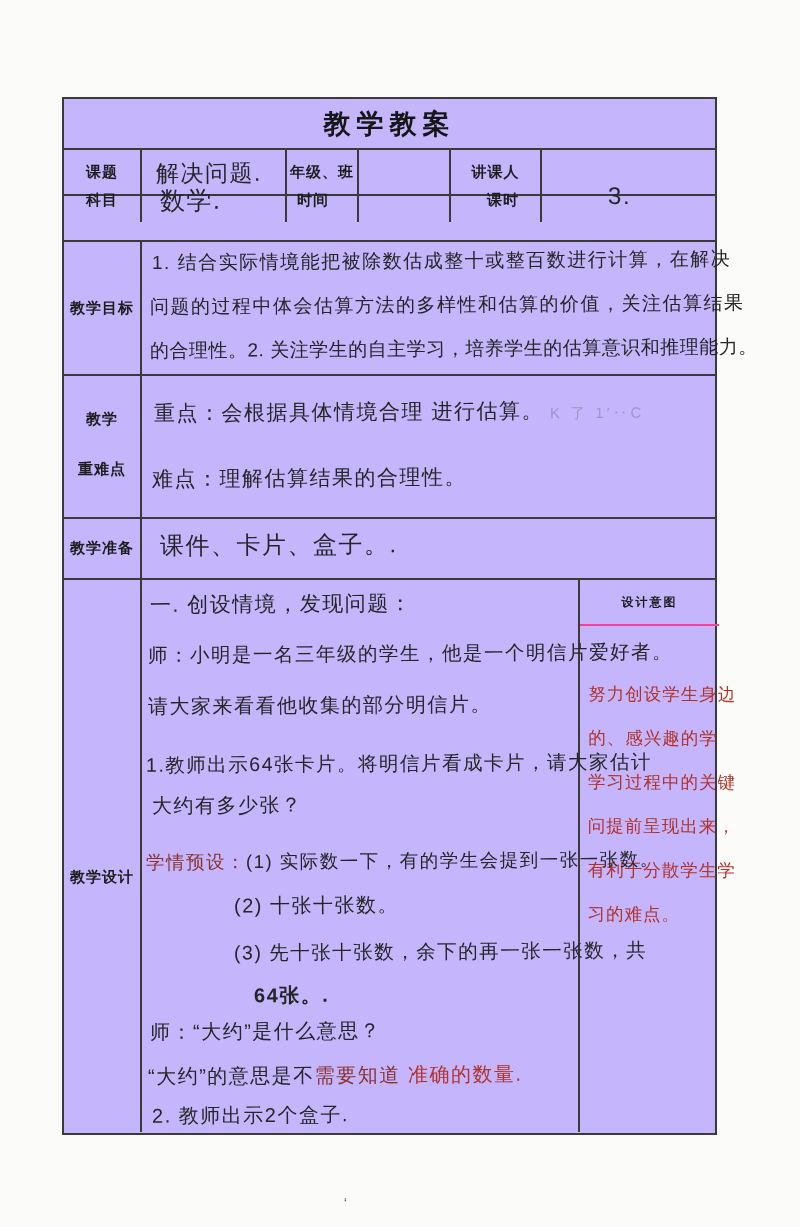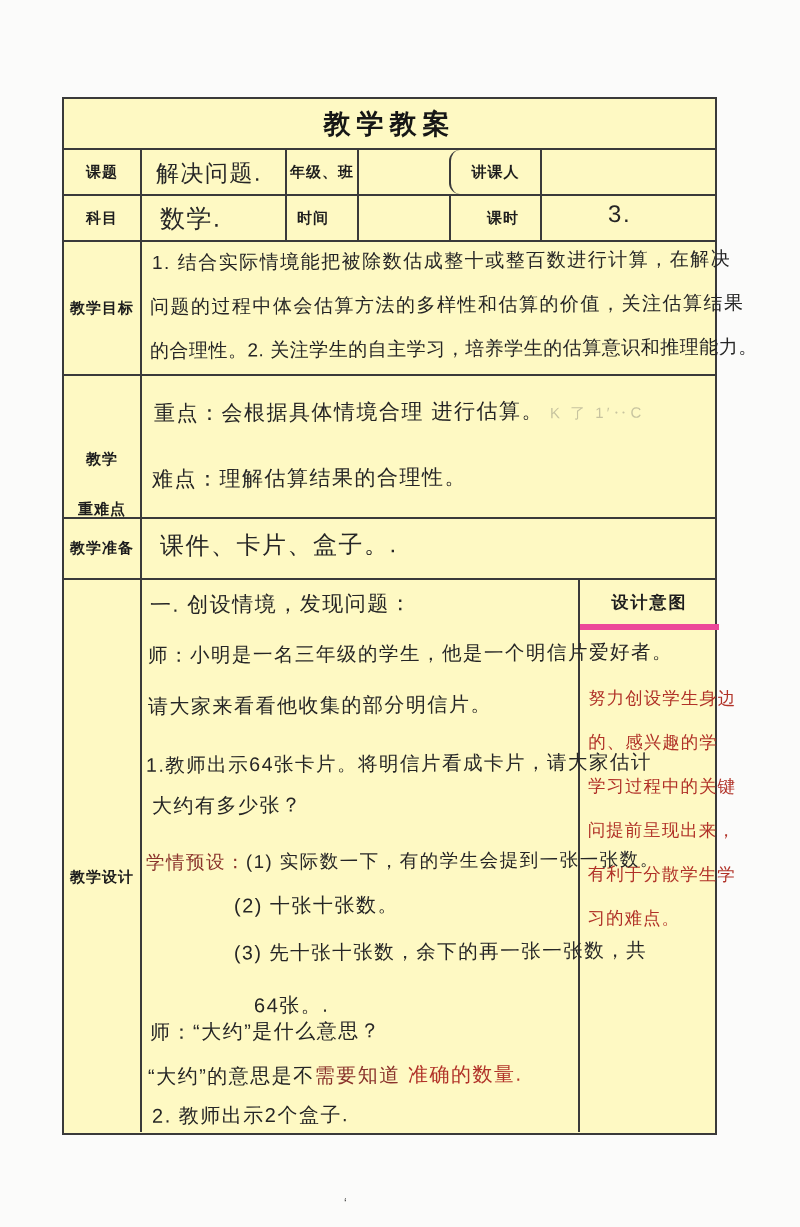--- a/index.html
+++ b/index.html
@@ -4,21 +4,21 @@
 <style>
   html,body{margin:0;padding:0;}
   body{
     width:800px;height:1227px;position:relative;
     background:#fbfbfa;
     font-family:"Liberation Sans", sans-serif;
     color:#2b2b2b;overflow:hidden;
   }
   .table{
     position:absolute;left:62px;top:97px;width:655px;height:1038px;
-    border:2.5px solid #3a3a3a;background:#fef9c3;box-sizing:border-box;
+    border:2.5px solid #3a3a3a;background:#c4b5fd;box-sizing:border-box;
   }
   .row{position:absolute;left:0;width:100%;box-sizing:border-box;}
   .cell{position:absolute;top:0;bottom:0;box-sizing:border-box;border-left:2px solid #3a3a3a;}
   .cell.first{border-left:none;}
   .hline{position:absolute;left:0;width:100%;height:0;border-top:2px solid #3a3a3a;}
   .label{
     display:flex;align-items:center;justify-content:center;
     font-size:15px;font-weight:600;color:#1d1d1d;letter-spacing:1px;
   }
   .hand{
@@ -29,49 +29,49 @@
   .line{position:absolute;white-space:nowrap;}
   .red{color:#b13228;}
   .darkred{color:#8a332c;}
   .faint{opacity:.32;color:#555;font-size:15px;letter-spacing:3px;}
   .title{
     display:flex;align-items:center;justify-content:center;
     font-size:27px;font-weight:600;letter-spacing:6px;color:#161616;
     font-family:"Liberation Serif", serif;
   }
   .intent-header{
-    height:44px;border-bottom:6px solid #ec4899;
+    height:44px;border-bottom:2px solid #ec4899;
     display:flex;align-items:center;justify-content:center;
-    font-size:17px;font-weight:600;letter-spacing:2px;color:#1d1d1d;
+    font-size:12px;font-weight:600;letter-spacing:2px;color:#1d1d1d;
   }
   .intent-lines{padding:46px 4px 0 8px;font-size:17.5px;line-height:44px;
     letter-spacing:1px;transform:rotate(.2deg);}
   .stray{position:absolute;font-size:12px;color:#444;}
 </style>
 </head>
 <body>
 
 <div class="table">
 
   <div class="row title" style="top:0;height:49px;">教学教案</div>
   <div class="hline" style="top:49px;"></div>
 
   <div class="row" style="top:51px;height:44px;">
     <div class="cell first label" style="left:0;width:76px;">课题</div>
     <div class="cell" style="left:76px;width:145px;">
       <span class="hand hw-big" style="position:absolute;left:14px;top:8px;">解决问题.</span>
     </div>
     <div class="cell label" style="left:221px;width:72px;">年级、班</div>
     <div class="cell" style="left:293px;width:92px;"></div>
-    <div class="cell label" style="left:385px;width:91px;border-radius:11px;">讲课人</div>
+    <div class="cell label" style="left:385px;width:91px;">讲课人</div>
     <div class="cell" style="left:476px;width:179px;"></div>
   </div>
   <div class="hline" style="top:95px;"></div>
 
-  <div class="row" style="top:97px;height:44px;">
+  <div class="row" style="top:79px;height:44px;">
     <div class="cell first label" style="left:0;width:76px;">科目</div>
     <div class="cell" style="left:76px;width:145px;">
       <span class="hand" style="position:absolute;left:18px;top:6px;font-size:25px;text-align:right;">数学.</span>
     </div>
     <div class="cell label" style="left:221px;width:54px;">时间</div>
     <div class="cell" style="left:293px;width:92px;"></div>
     <div class="cell label" style="left:385px;width:106px;">课时</div>
     <div class="cell" style="left:476px;width:179px;">
       <span class="hand" style="position:absolute;left:66px;top:4px;font-size:24px;">3.</span>
     </div>
@@ -82,21 +82,21 @@
     <div class="cell first label" style="left:0;width:76px;">教学目标</div>
     <div class="cell" style="left:76px;width:579px;">
       <div class="hand line" style="left:10px;top:6px;font-size:19px;">1. 结合实际情境能把被除数估成整十或整百数进行计算，在解决</div>
       <div class="hand line" style="left:8px;top:50px;font-size:19px;">问题的过程中体会估算方法的多样性和估算的价值，关注估算结果</div>
       <div class="hand line" style="left:8px;top:94px;font-size:19px;letter-spacing:0.5px;">的合理性。2. 关注学生的自主学习，培养学生的估算意识和推理能力。</div>
     </div>
   </div>
   <div class="hline" style="top:275px;"></div>
 
   <div class="row" style="top:277px;height:141px;">
-    <div class="cell first" style="left:0;width:76px;margin-top:40px;">
+    <div class="cell first" style="left:0;width:76px;">
       <div class="label" style="position:absolute;left:0;right:0;top:34px;">教学</div>
       <div class="label" style="position:absolute;left:0;right:0;top:84px;">重难点</div>
     </div>
     <div class="cell" style="left:76px;width:579px;">
       <div class="hand line" style="left:12px;top:22px;font-size:21px;">重点：会根据具体情境合理 进行估算。</div>
       <div class="hand line faint" style="left:408px;top:28px;">K 了 1′‥C</div>
       <div class="hand line" style="left:10px;top:88px;font-size:21px;">难点：理解估算结果的合理性。</div>
     </div>
   </div>
   <div class="hline" style="top:418px;"></div>
@@ -118,21 +118,21 @@
       <div class="hand line" style="left:8px;top:10px;font-size:21px;">一. 创设情境，发现问题：</div>
       <div class="hand line" style="left:6px;top:60px;font-size:19.5px;">师：小明是一名三年级的学生，他是一个明信片爱好者。</div>
       <div class="hand line" style="left:6px;top:112px;font-size:20px;">请大家来看看他收集的部分明信片。</div>
       <div class="hand line" style="left:4px;top:170px;font-size:19.5px;">1.教师出示64张卡片。将明信片看成卡片，请大家估计</div>
       <div class="hand line" style="left:10px;top:212px;font-size:20px;">大约有多少张？</div>
       <div class="hand line" style="left:4px;top:268px;font-size:18.5px;">
         <span class="darkred">学情预设：</span><span>(1) 实际数一下，有的学生会提到一张一张数。</span>
       </div>
       <div class="hand line" style="left:92px;top:312px;font-size:20px;">(2) 十张十张数。</div>
       <div class="hand line" style="left:92px;top:358px;font-size:19.5px;">(3) 先十张十张数，余下的再一张一张数，共</div>
-      <div class="hand line" style="left:112px;top:412px;font-size:20px;">64张。.</div>
+      <div class="hand line" style="left:112px;top:402px;font-size:20px;font-weight:bold;">64张。.</div>
       <div class="hand line" style="left:8px;top:438px;font-size:20px;">师：“大约”是什么意思？</div>
       <div class="hand line" style="left:6px;top:482px;font-size:20px;">
         <span>“大约”的意思是不</span><span class="darkred">需要知道</span><span class="red"> 准确的数量.</span>
       </div>
       <div class="hand line" style="left:10px;top:522px;font-size:20px;">2. 教师出示2个盒子.</div>
     </div>
 
     <div class="cell" style="left:514px;width:141px;z-index:1;">
       <div class="intent-header">设计意图</div>
       <div class="intent-lines red">

